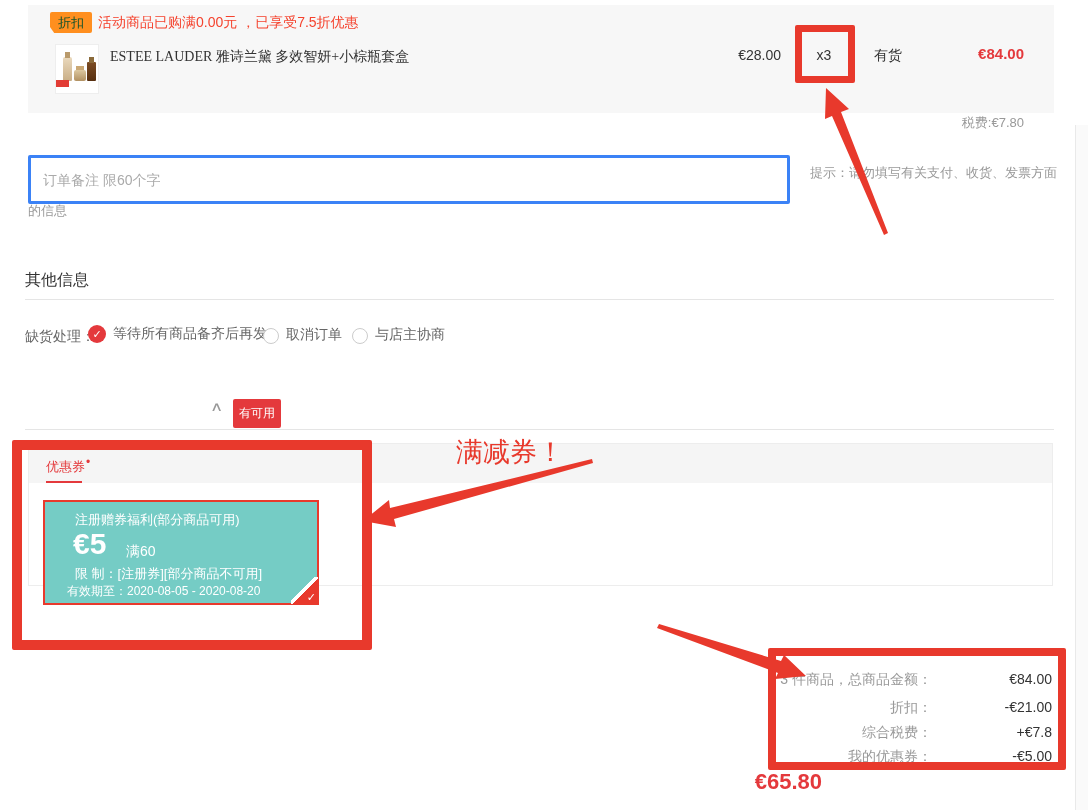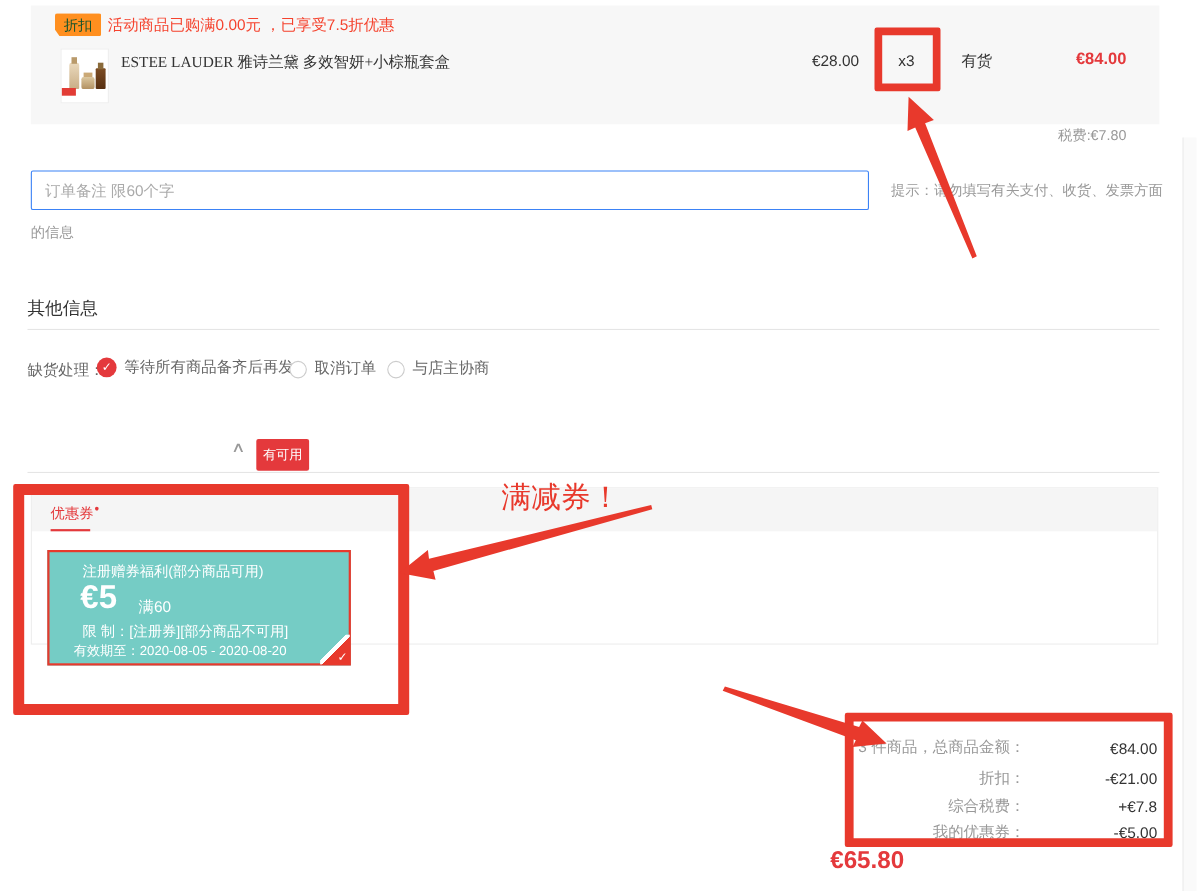--- a/index.html
+++ b/index.html
@@ -23,21 +23,21 @@
   .pi-b2cap { left:33px; top:12px; width:5px; height:6px; background:#8a6a3a; }
   .pi-tag { left:0; bottom:6px; width:13px; height:7px; background:#e23c35; }
   .product-title { left:82px; top:43px; font-size:14px; color:#333;font-family:Liberation Serif, serif; }
   .unit-price { left:683px; top:42px; width:70px; font-size:14px; text-align:right; }
   .qty { left:776px; top:42px; width:40px; font-size:14px; text-align:center; }
   .stock { left:846px; top:42px; font-size:14px; }
   .line-total { left:916px; top:40px; width:80px; font-size:15px; font-weight:bold; color:#e4393c; text-align:right; }
   .tax-note { left:876px; top:62px; width:120px; font-size:13px; color:#999; text-align:right;margin-top:47px; }
 
   
-  .remark-input { left:28px; top:155px; width:762px; height:36px; border:1px solid #3b82f6; border-radius:2px;
+  .remark-input { left:28px; top:155px; width:762px; height:49px; border:3px solid #3b82f6; border-radius:2px;
     padding:0 12px; font-size:14px; color:#1d4ed8; outline:none; font-family:inherit; background:#fff; }
   .remark-input::placeholder { color:#aaa; }
   .remark-hint1 { left:810px; top:164px; font-size:13px; color:#999; }
   .remark-hint2 { left:28px; top:202px; font-size:13px; color:#999; }
 
   
   .other-title { left:25px; top:270px; font-size:16px; color:#333; }
   .divider { height:0; border-top:1px solid #e5e5e5; }
   .divider1 { left:25px; top:299px; width:1029px; }
   .oos-label { left:25px; top:328px; font-size:14px; color:#666; }
@@ -70,21 +70,21 @@
   .cc-valid { left:22px; top:81px; font-size:12px; }
   .cc-corner { right:-1px; bottom:-1px; width:27px; height:27px;
     background:linear-gradient(to top left,#e8392c 47%,#ffffff 47%,#ffffff 56%,rgba(0,0,0,0) 56%); }
   .cc-corner::before { content:"✓"; position:absolute; right:2px; bottom:0px; color:#fff; font-size:11px; }
 
   
   .edge-line { left:1075px; top:125px; width:1px; height:685px; background:#e9e9e9; }
   .edge-fill { left:1076px; top:125px; width:12px; height:685px; background:#fafafa; }
 
   
-  .sum-row { position:absolute; left:702px; width:350px; display:flex; align-items:center; }
+  .sum-row { position:absolute; left:702px; width:350px; display:flex; align-items:flex-start; }
   .sum-label { width:230px; text-align:right; font-size:14px; color:#999; }
   .sum-value { width:120px; text-align:right; font-size:14px; color:#333; }
   .row0 { top:671px; } .row1 { top:699px; } .row2 { top:724px; } .row3 { top:748px; }
   .rowT { top:769px; }
   .sum-total-value { width:120px; text-align:right; font-size:22px; font-weight:bold; color:#e4393c; }
 
   
   .ann { border-style:solid; border-color:#e8392c; border-radius:2px; z-index:40; pointer-events:none; }
   .ann-box-qty { left:795px; top:25px; width:60px; height:58px; border-width:7px; }
   .ann-box-coupon { left:12px; top:440px; width:360px; height:210px; border-width:10px; }

